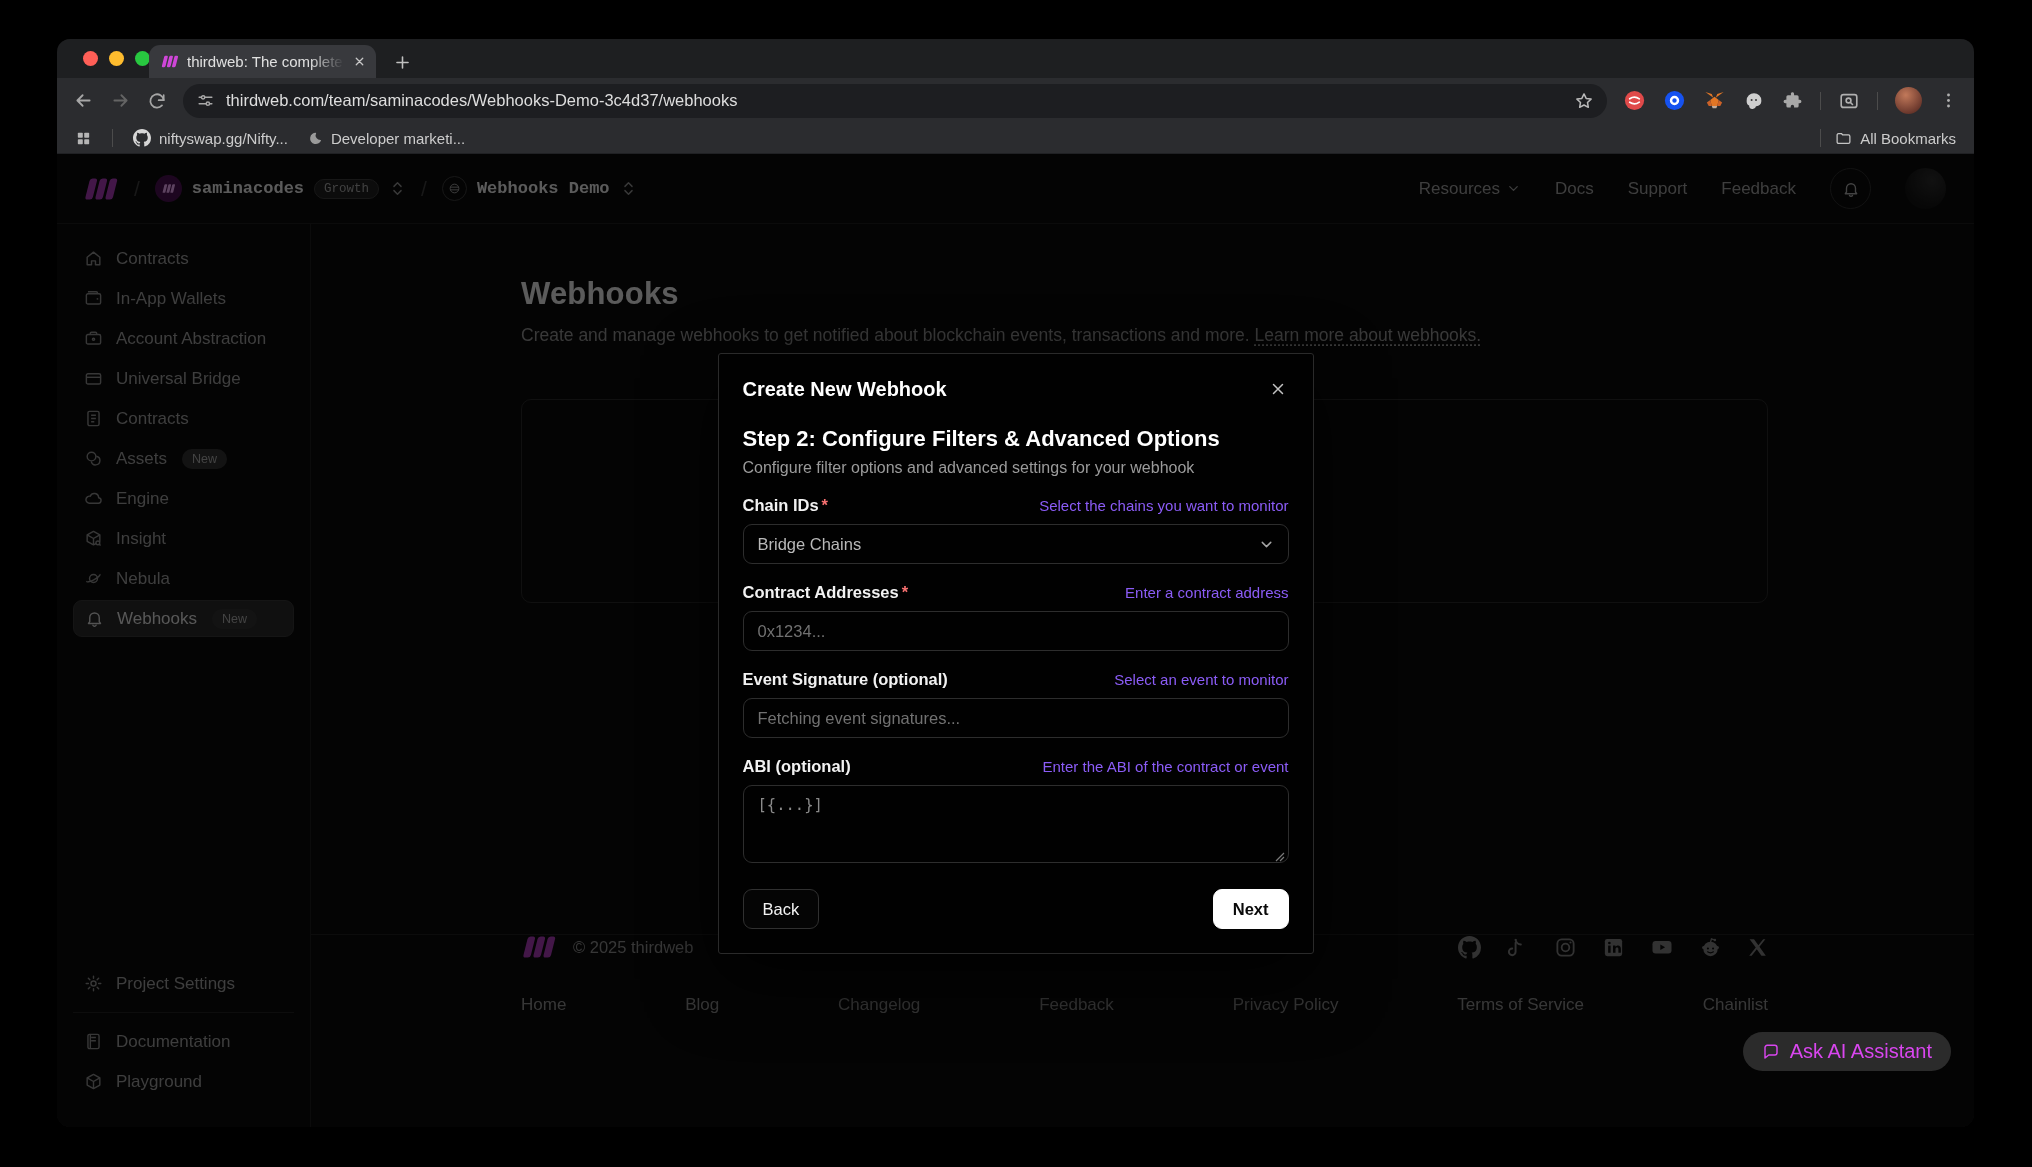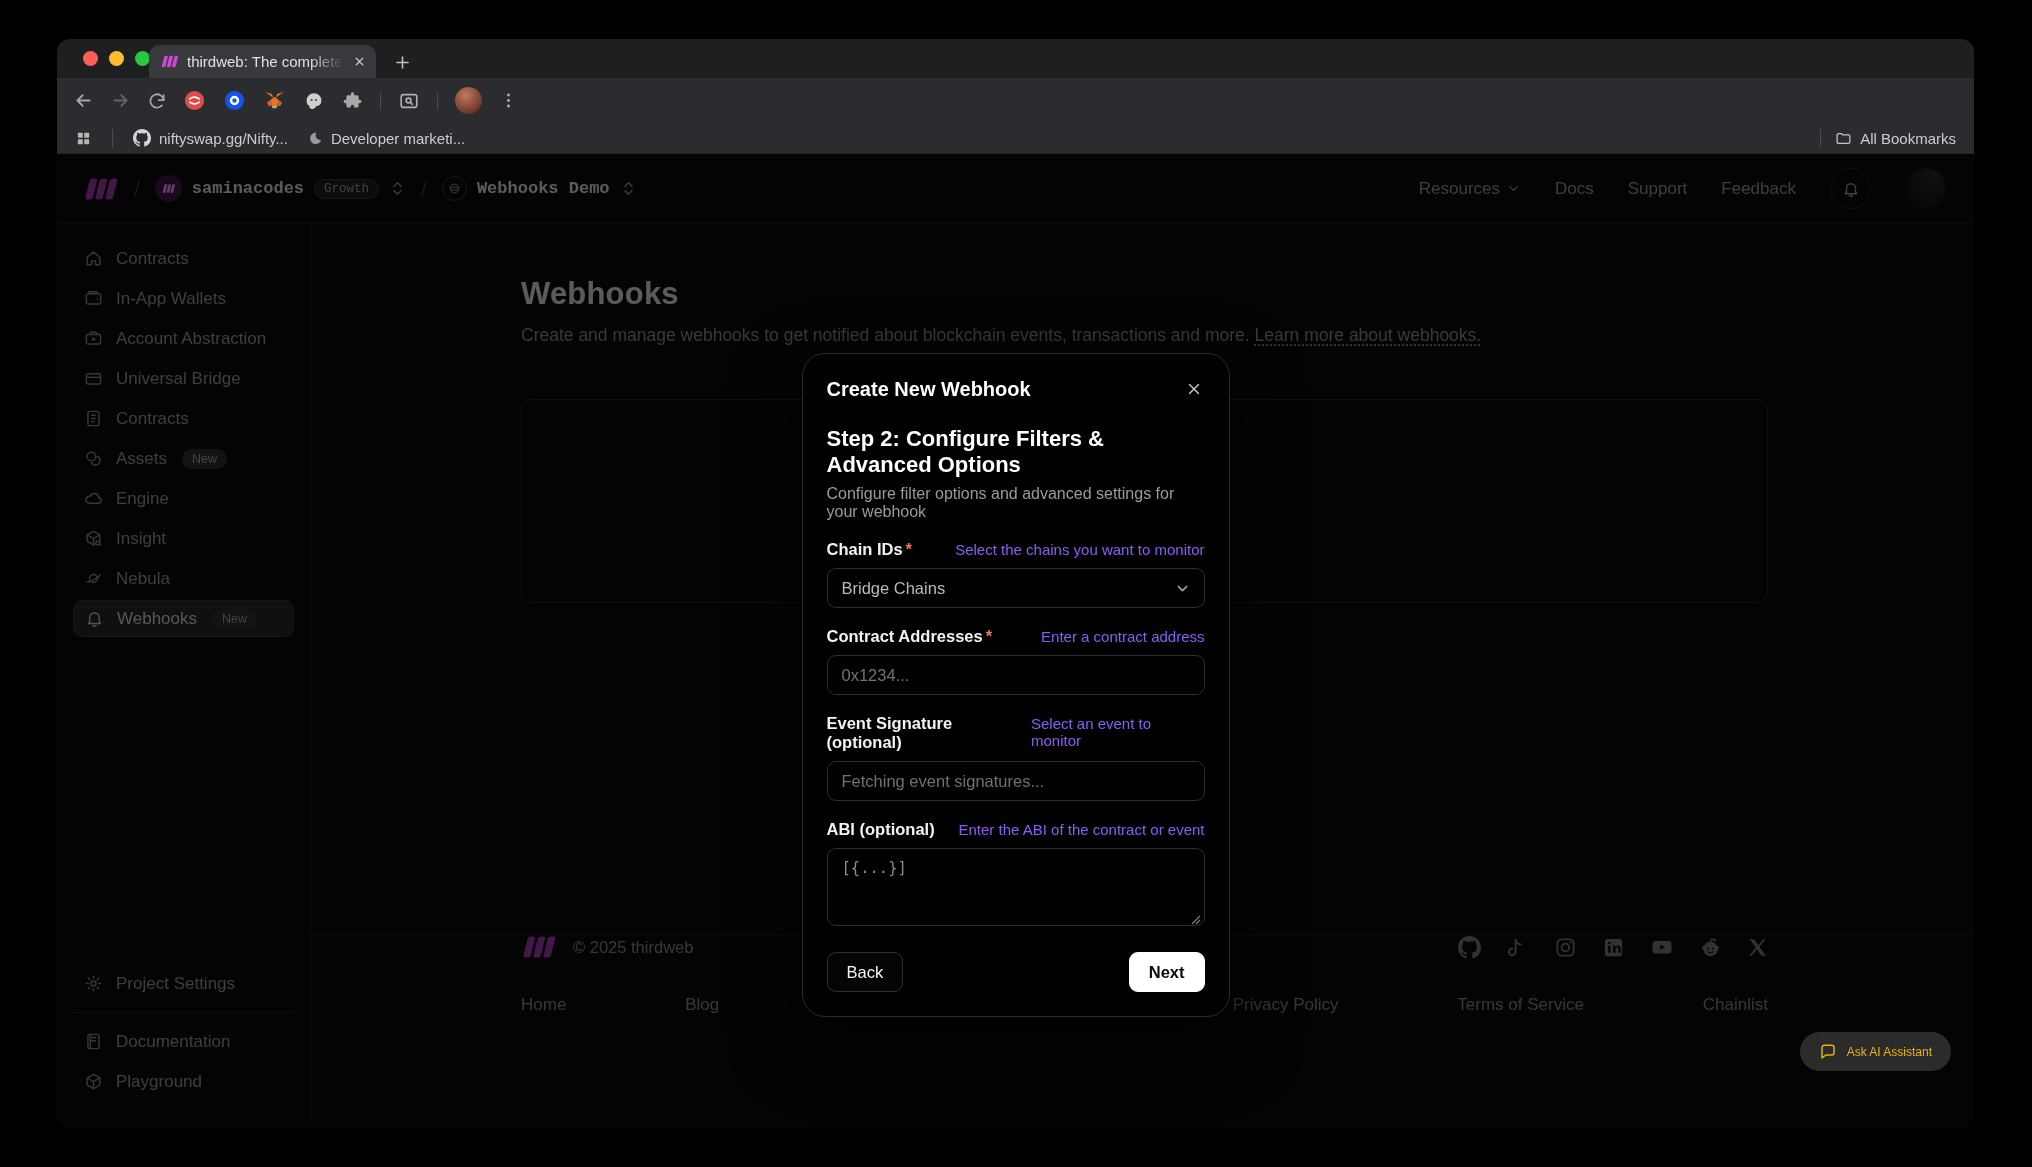--- a/index.html
+++ b/index.html
@@ -97,24 +97,24 @@
   .socials { display:flex; align-items:center; gap:25px; color:#7e7e7e; }
   .frow2 { display:flex; justify-content:space-between; padding:0 206px 0 210px;
            margin-top:36px; font-size:17px; color:#8b8b8b; }
   .frow2 a { color:#8b8b8b; text-decoration:none; }
 
   
   .overlay { position:absolute; inset:0; background:rgba(0,0,0,.6); z-index:50; }
 
   .askai { position:absolute; right:23px; bottom:56px; z-index:60; height:39px;
            display:flex; align-items:center; gap:10px; padding:0 19px; border-radius:20px;
-           background:#2b2b2b; color:#eab308; font-size:12px; border:none; }
+           background:#2b2b2b; color:#d946ef; font-size:20px; border:none; }
 
   .modal { position:absolute; z-index:70; top:199px; left:50%; transform:translateX(-50%);
-           width:428px; background:#010101; border:1px solid #2a2a2a; border-radius:23px;
+           width:596px; background:#010101; border:1px solid #2a2a2a; border-radius:3px;
            padding:24px; box-shadow:0 25px 70px rgba(0,0,0,.85); }
   .m-titlerow { display:flex; justify-content:space-between; align-items:flex-start; }
   .m-title { font-size:20px; font-weight:600; color:#fff; }
   .m-close { background:none; border:none; color:#c2c2c2; padding:2px; cursor:pointer; }
   .m-step { margin-top:25px; font-size:22px; font-weight:700; color:#fff; }
   .m-sub { margin-top:7px; font-size:16px; color:#9b9b9b; }
   .grp { margin-top:19px; }
   .lrow { display:flex; justify-content:space-between; align-items:baseline; }
   .lbl { font-size:16.5px; font-weight:700; color:#f2f2f2; }
   .req { color:#f87171; margin-left:3px; font-weight:700; }
@@ -184,20 +184,35 @@
       <svg width="21" height="21" viewBox="0 0 24 24" fill="none" stroke="currentColor" stroke-width="2.1" stroke-linecap="round" stroke-linejoin="round">
           <path d="M5 12h14M13 6l6 6-6 6"></path>
         </svg>
     </span>
     <span class="navic">
       <svg width="20" height="20" viewBox="0 0 24 24" fill="none" stroke="currentColor" stroke-width="2.1" stroke-linecap="round" stroke-linejoin="round">
           <path d="M20 11a8 8 0 1 0-2 6.3"></path>
           <path d="M20 5v6h-6"></path>
         </svg>
     </span>
+    <div class="urlpill">
+      <span>
+        <svg width="19" height="19" viewBox="0 0 24 24" fill="none" stroke="#a8a8a8" stroke-width="1.9" stroke-linecap="round">
+            <path d="M4 8h2.6M11.4 8H20M4 16h8.6M17.4 16H20"></path>
+            <circle cx="9" cy="8" r="2.1"></circle>
+            <circle cx="15" cy="16" r="2.1"></circle>
+          </svg>
+      </span>
+      <span class="url">thirdweb.com/team/saminacodes/Webhooks-Demo-3c4d37/webhooks</span>
+      <span>
+        <svg width="20" height="20" viewBox="0 0 24 24" fill="none" stroke="#b9b9b9" stroke-width="1.8" stroke-linejoin="round">
+            <path d="M12 3.5l2.6 5.4 5.9.8-4.3 4.1 1 5.8-5.2-2.8-5.2 2.8 1-5.8-4.3-4.1 5.9-.8z"></path>
+          </svg>
+      </span>
+    </div>
     <div class="ext-row">
       <span>
         <svg width="23" height="23" viewBox="0 0 24 24">
             <circle cx="12" cy="12" r="10" fill="#e04a4a"></circle>
             <path d="M7 10.2c3-2 7-2 10 .1M7 13.8c3 2 7 2 10-.1" stroke="#fff" stroke-width="1.8" fill="none" stroke-linecap="round"></path>
           </svg>
       </span>
       <span>
         <svg width="23" height="23" viewBox="0 0 24 24">
             <circle cx="12" cy="12" r="10" fill="#1652f0"></circle>

